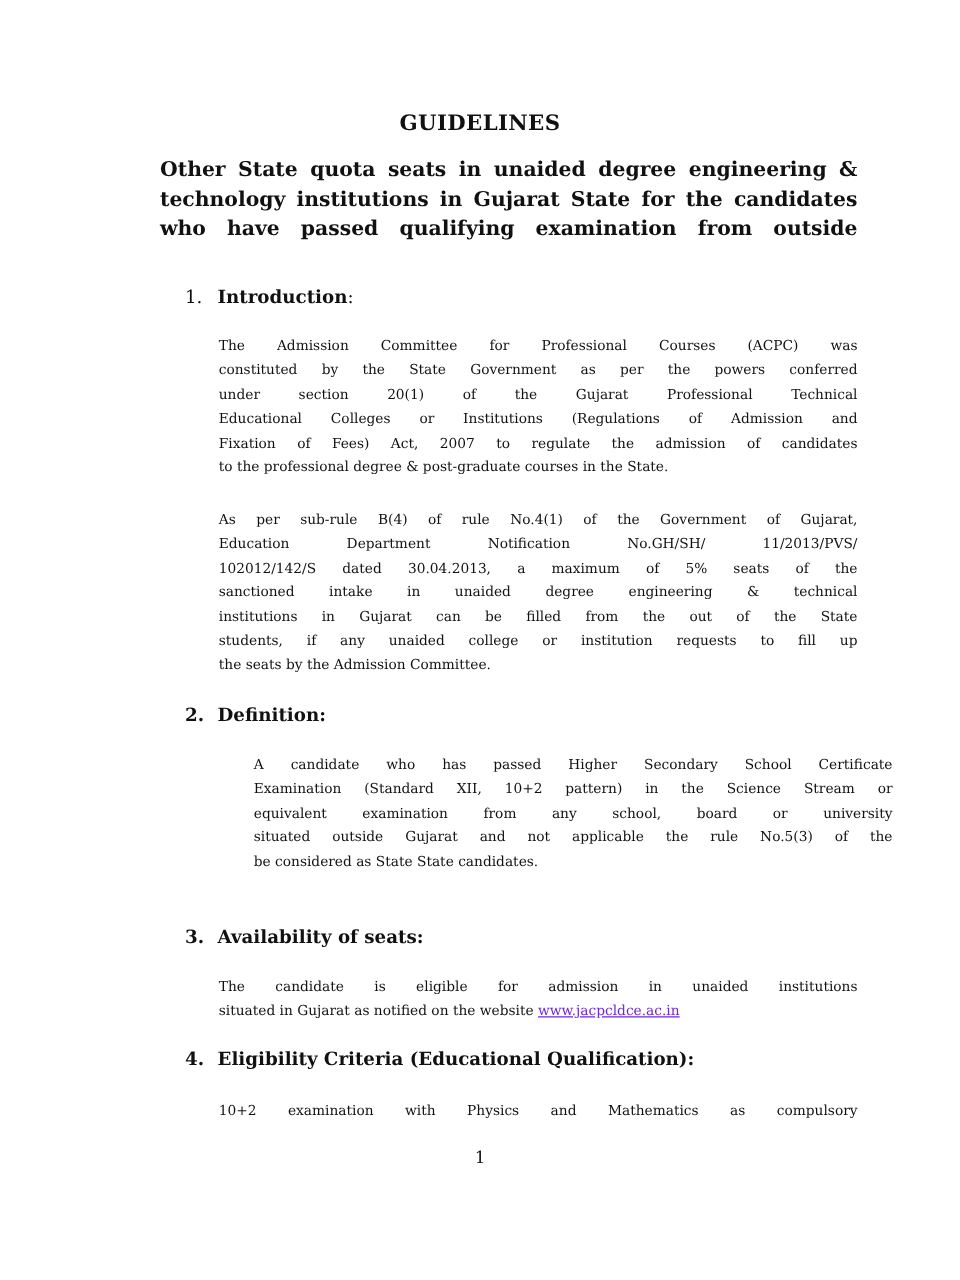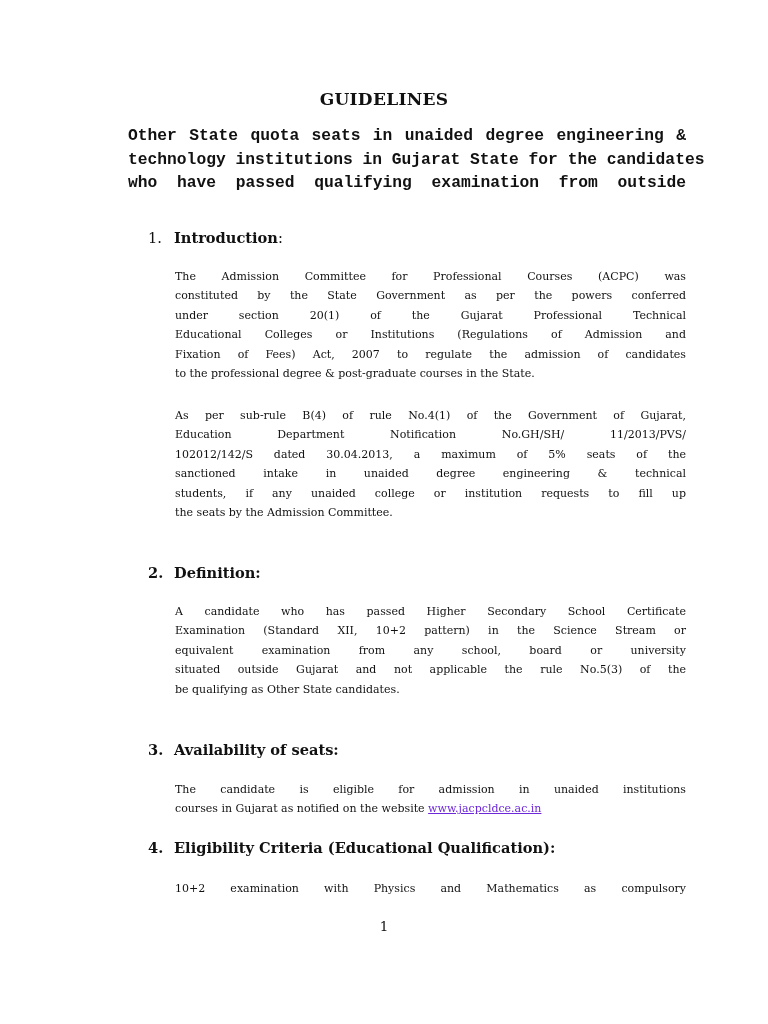--- a/index.html
+++ b/index.html
@@ -37,21 +37,20 @@
     .doc-subtitle {
       position: absolute;
       left: 128px;
       width: 558px;
       top: 124px;
       font-weight: bold;
       font-size: 16.3px;
       line-height: 23.5px;
       text-align: justify;
       text-align-last: left;
-      font-family: Liberation Mono, monospace;
     }
     .doc-subtitle .line {
       display: block;
       text-align: justify;
       text-align-last: justify;
       white-space: nowrap;
     }
     .doc-subtitle .line.last {
       text-align-last: left;
     }
@@ -124,43 +123,44 @@
     <span class="line">Educational Colleges or Institutions (Regulations of Admission and</span>
     <span class="line">Fixation of Fees) Act, 2007 to regulate the admission of candidates</span>
     <span class="line last">to the professional degree &amp; post-graduate courses in the State.</span>
   </div>
 
   <div class="para" style="top:406px;">
     <span class="line">As per sub-rule B(4) of rule No.4(1) of the Government of Gujarat,</span>
     <span class="line">Education Department Notification No.GH/SH/ 11/2013/PVS/</span>
     <span class="line">102012/142/S dated 30.04.2013, a maximum of 5% seats of the</span>
     <span class="line">sanctioned intake in unaided degree engineering &amp;  technical</span>
+    <span class="line">institutions in Gujarat can be filled from the out of the State</span>
     <span class="line">students, if any unaided college or institution requests to fill up</span>
     <span class="line last">the seats by the Admission Committee.</span>
   </div>
 
   <div class="section-heading bold-num" style="top:564px;">
     <span class="num">2.</span><span class="title">Definition:</span>
   </div>
 
-  <div class="para" style="top:602px;">
+  <div class="para" style="top:602px;margin-left:28px;">
     <span class="line">A candidate who has passed Higher Secondary School Certificate</span>
     <span class="line">Examination (Standard XII, 10+2 pattern) in the Science Stream or</span>
     <span class="line">equivalent examination from any school, board or university</span>
     <span class="line">situated outside Gujarat and not applicable the rule No.5(3) of the</span>
-    <span class="line last">be qualifying as Other State candidates.</span>
+    <span class="line last">be considered as State State candidates.</span>
   </div>
 
   <div class="section-heading bold-num" style="top:741px;">
     <span class="num">3.</span><span class="title">Availability of seats:</span>
   </div>
 
   <div class="para" style="top:780px;">
     <span class="line">The candidate is eligible for admission in unaided institutions</span>
-    <span class="line last"><span>courses in Gujarat as notified on the website </span><a class="link">www.jacpcldce.ac.in</a></span>
+    <span class="line last"><span>situated in Gujarat as notified on the website </span><a class="link">www.jacpcldce.ac.in</a></span>
   </div>
 
   <div class="section-heading bold-num" style="top:839px;">
     <span class="num">4.</span><span class="title">Eligibility Criteria (Educational Qualification):</span>
   </div>
 
   <div class="para" style="top:879px;">
     <span class="line">10+2 examination with Physics and Mathematics as compulsory</span>
   </div>
 

